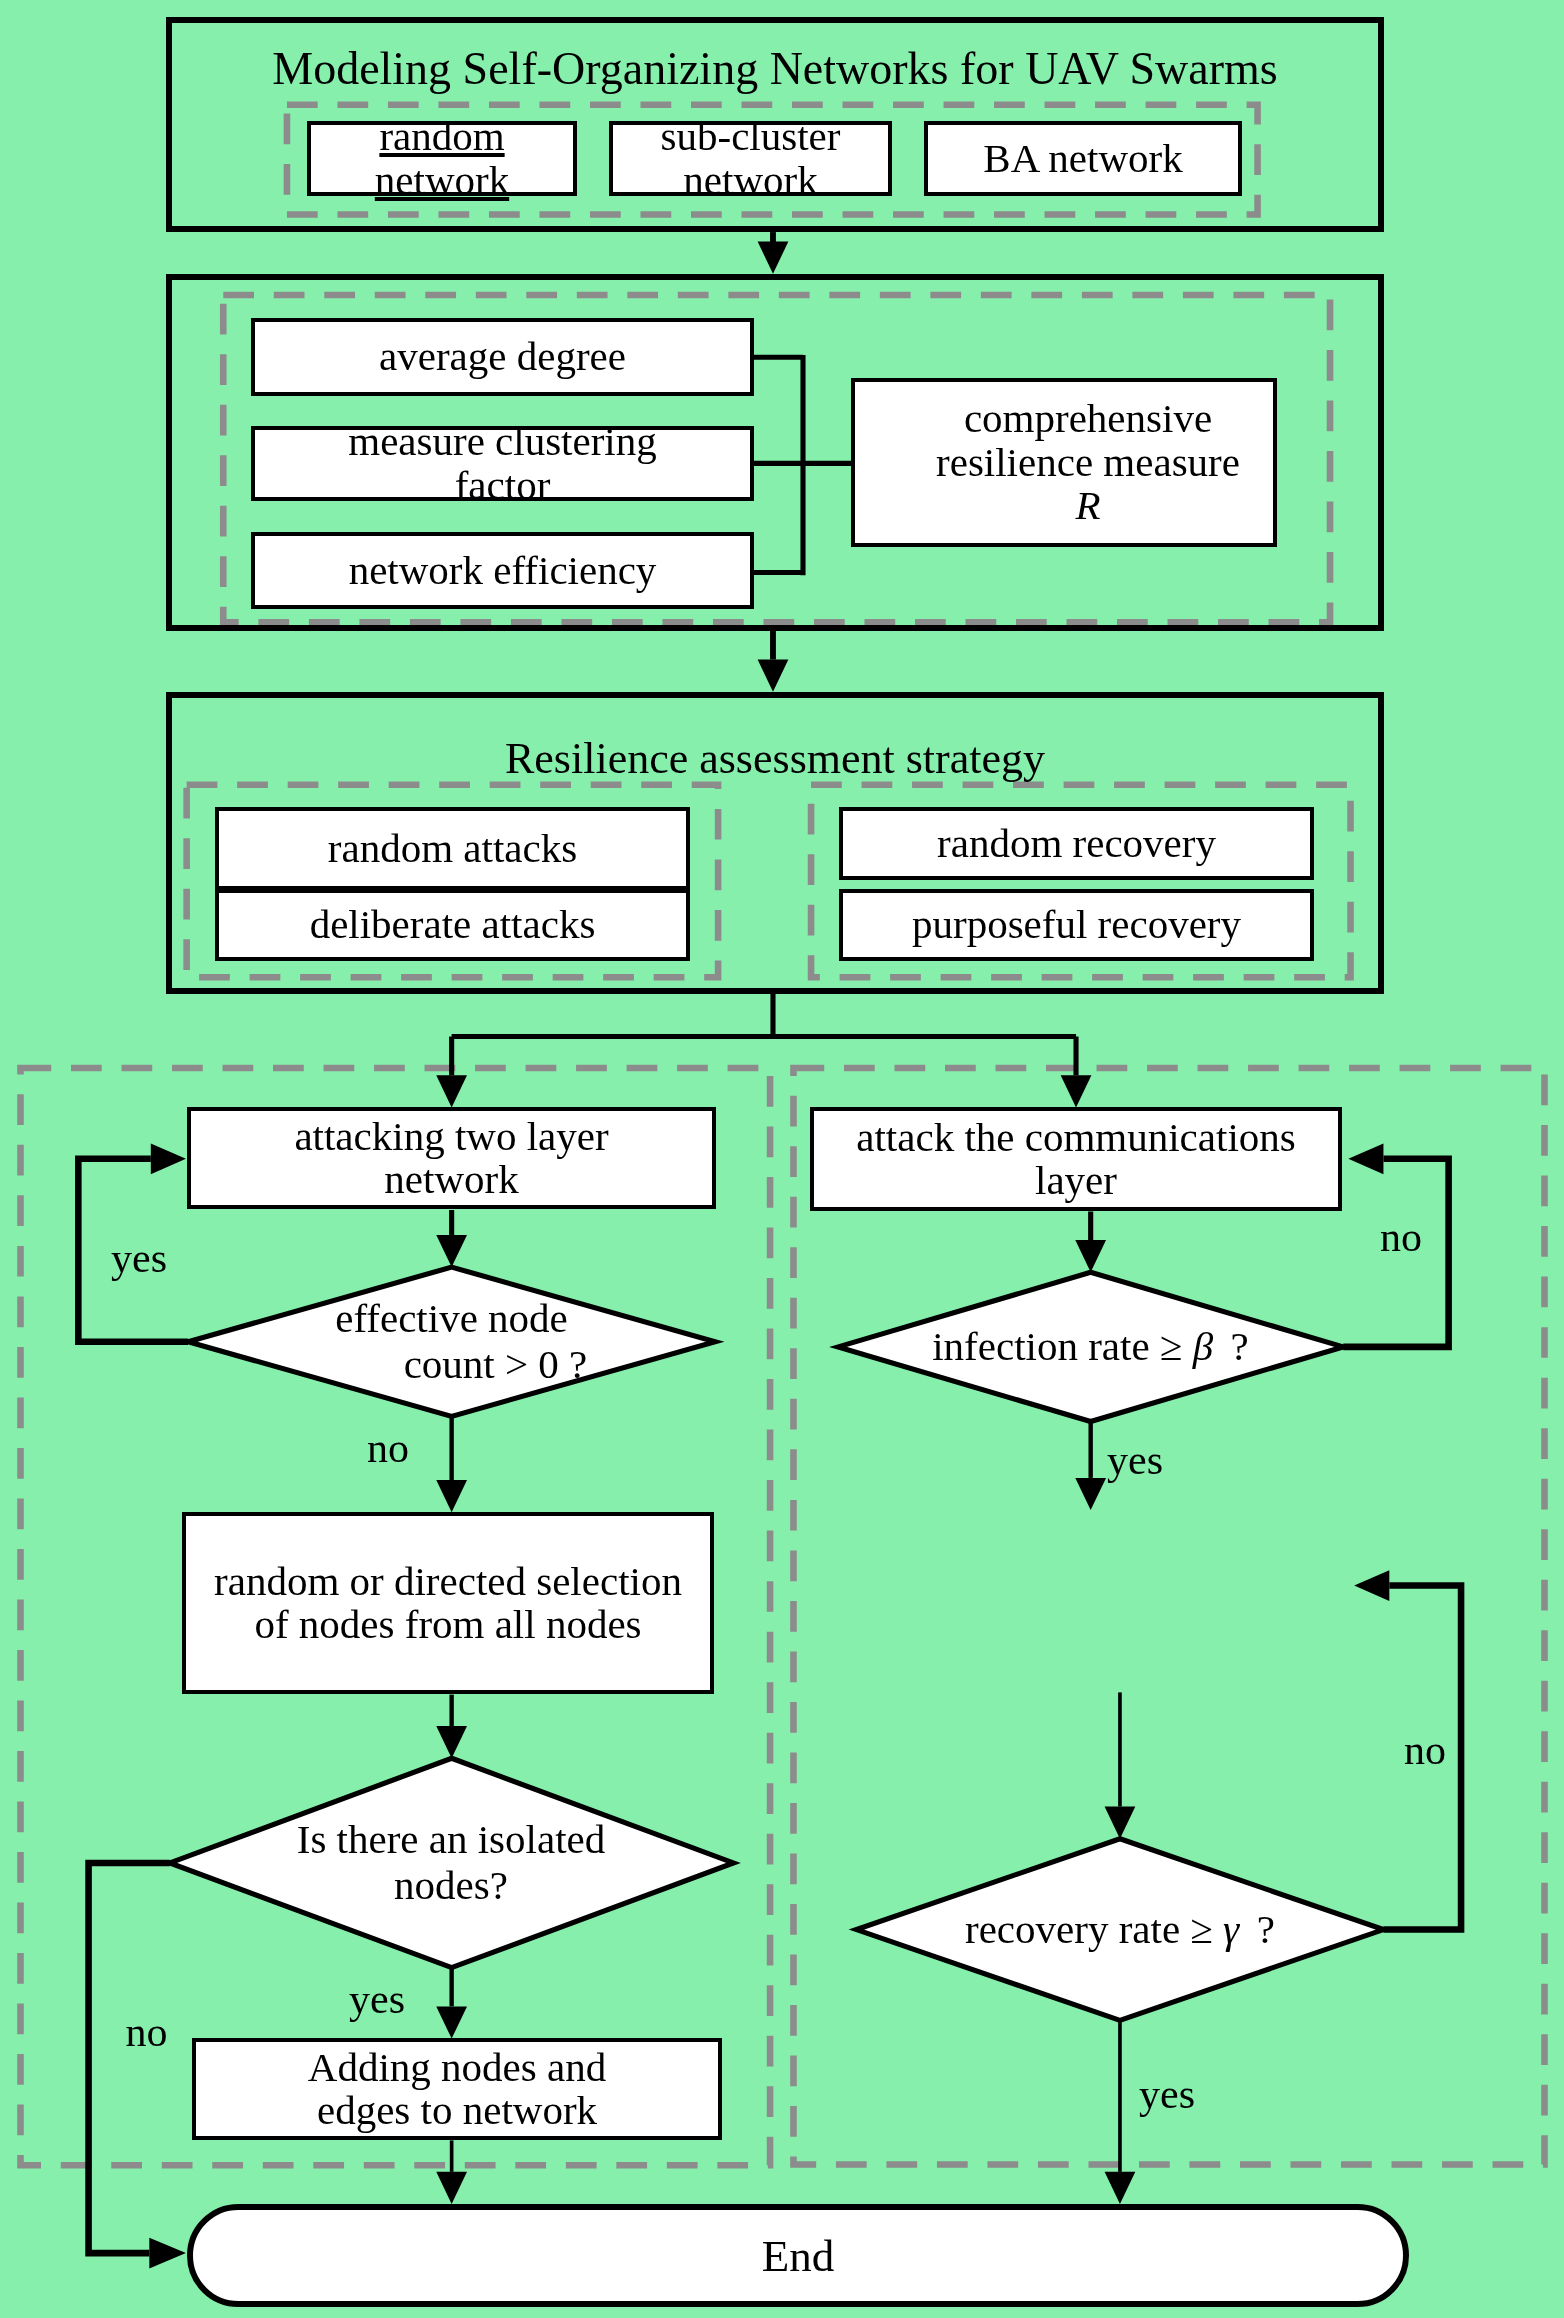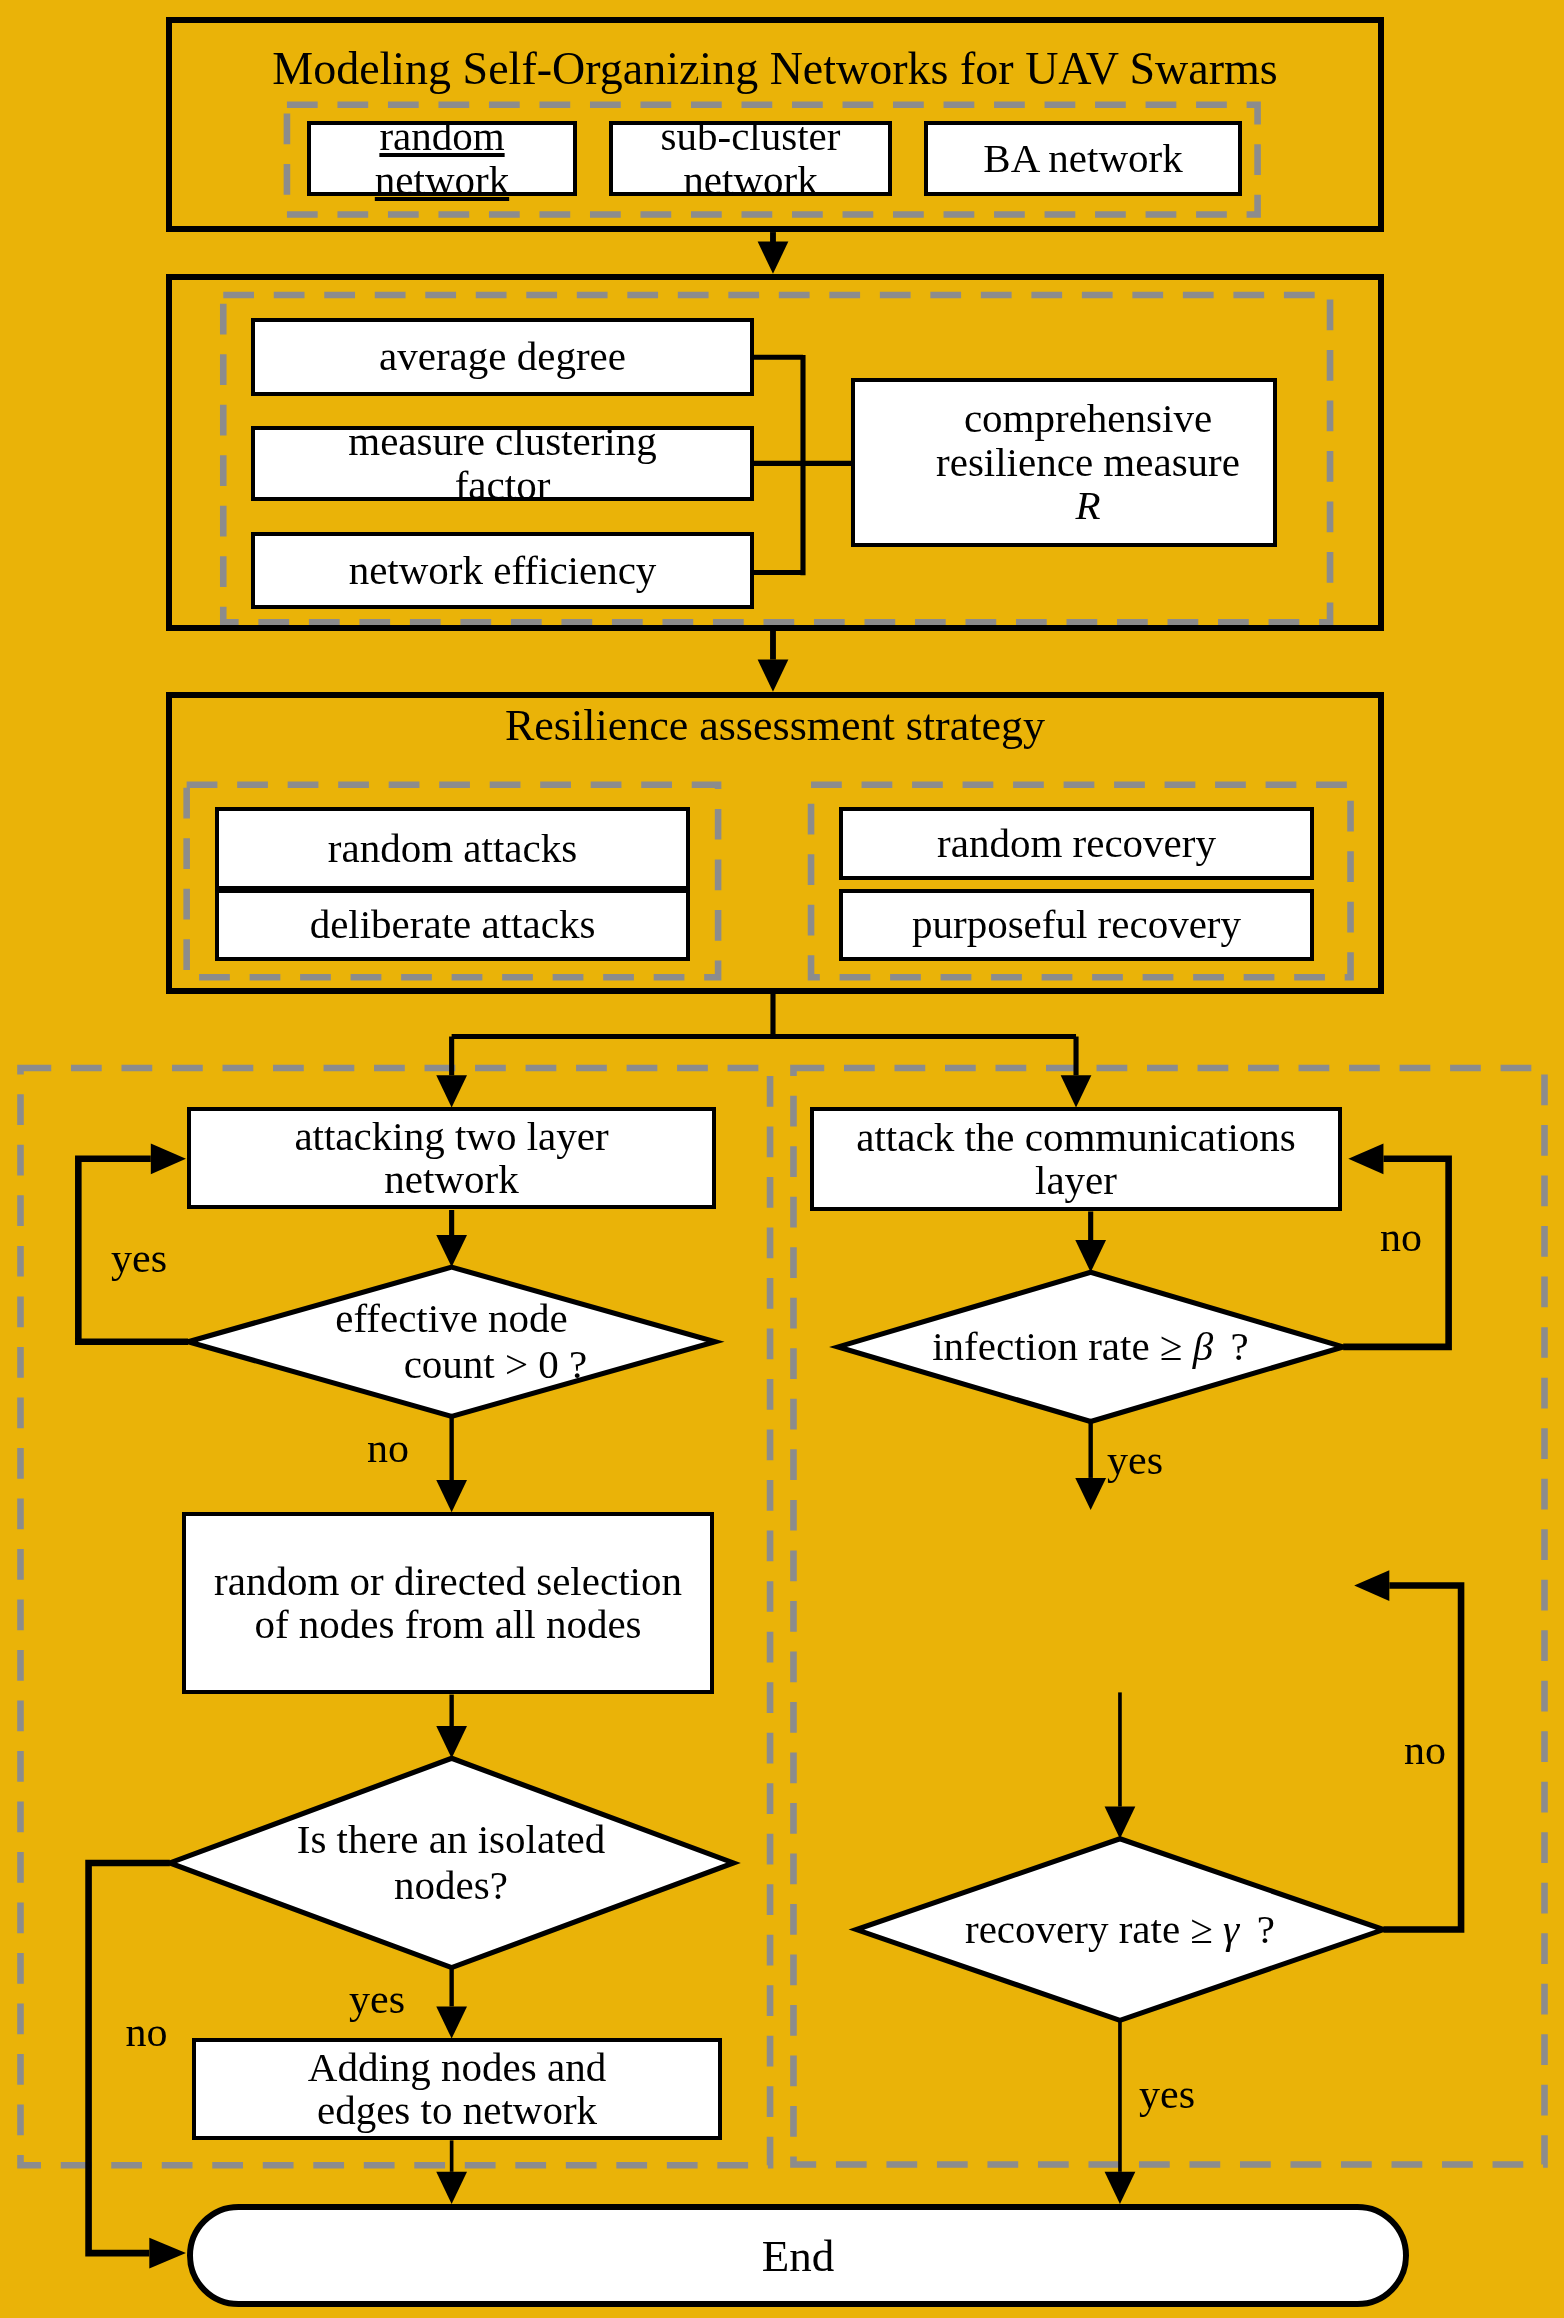--- a/index.html
+++ b/index.html
@@ -1,17 +1,17 @@
 <!DOCTYPE html>
 <html style="font-size:11.7px"><head>
 <meta charset="utf-8">
 <style>
   html,body{margin:0;padding:0;background:#ffffff;}
   #canvas{
-    position:relative;width:1565px;height:2319px;background:#eab308;
+    position:relative;width:1565px;height:2319px;background:#86efac;
     font-family:"Liberation Serif","DejaVu Serif",serif;color:#000;
     overflow:hidden;
   }
   #wires{position:absolute;left:0;top:0;width:1565px;height:2319px;}
   .sec{position:absolute;border:6.6px solid #000;background:transparent;box-sizing:border-box;}
   .box{position:absolute;border:4.4px solid #000;background:#ffffff;box-sizing:border-box;
        display:flex;align-items:center;justify-content:center;text-align:center;}
   .bt{font-size:41px;line-height:1.06;}
   .title{position:absolute;text-align:center;}
   .dtext{position:absolute;display:flex;flex-direction:column;align-items:center;
@@ -121,21 +121,21 @@
   </div>
   <div class="box" style="left:251px;top:532px;width:503px;height:77px;">
     <span class="bt">network efficiency</span>
   </div>
   <div class="box" style="left:851px;top:378px;width:426px;height:169px;flex-direction:column;padding-left:48px;">
     <span class="bt narrow" style="width:381px;">comprehensive resilience measure</span>
     <em class="bt">R</em>
   </div>
 
   <div class="sec" style="left:166px;top:692px;width:1218px;height:302px;"></div>
-  <div class="title" style="left:166px;top:700px;width:1218px;font-size:44px;">Resilience assessment strategy</div>
+  <div class="title" style="left:166px;top:733px;width:1218px;font-size:44px;">Resilience assessment strategy</div>
   <div class="box" style="left:215px;top:807px;width:475px;height:83px;">
     <span class="bt">random attacks</span>
   </div>
   <div class="box" style="left:215px;top:889px;width:475px;height:72px;">
     <span class="bt">deliberate attacks</span>
   </div>
   <div class="box" style="left:839px;top:807px;width:475px;height:73px;">
     <span class="bt">random recovery</span>
   </div>
   <div class="box" style="left:187px;top:1107px;width:529px;height:102px;">

